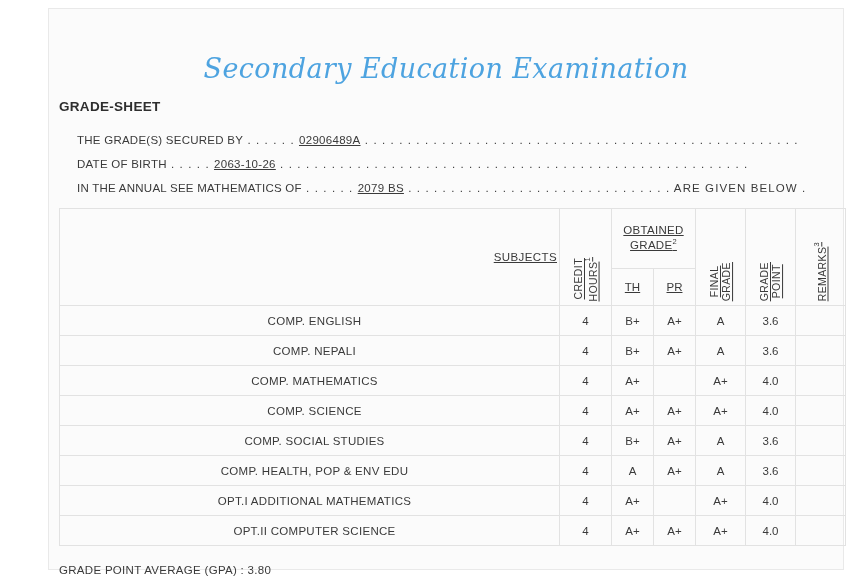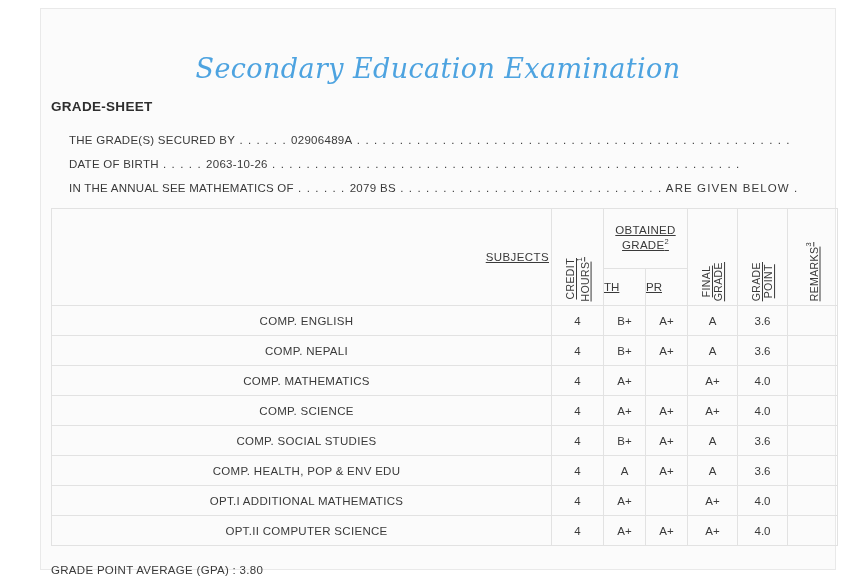--- a/index.html
+++ b/index.html
@@ -9,21 +9,21 @@
   body {
     width: 859px;
     height: 578px;
     background: #ffffff;
     font-family: "Liberation Sans", sans-serif;
     color: #333333;
     overflow: hidden;
   }
   .page {
     position: absolute;
-    left: 40px;
+    left: 48px;
     top: 8px;
     width: 796px;
     height: 562px;
     background: #fbfbfb;
     border: 1px solid #e9e9e9;
     box-sizing: border-box;
   }
   .inner {
     padding: 0 10px;
   }
@@ -52,20 +52,21 @@
   .line {
     font-size: 11.5px;
     letter-spacing: 0.25px;
     color: #3a3a3a;
     margin-bottom: 12px;
     white-space: nowrap;
     overflow: hidden;
   }
   .line .val {
     letter-spacing: 0.3px;
+    text-decoration: underline;
   }
   .line .dots {
     letter-spacing: 1.1px;
   }
   table.grades {
     width: 100%;
     border-collapse: collapse;
     margin-top: 14px;
     table-layout: fixed;
   }
@@ -101,21 +102,21 @@
   .obt-head {
     text-align: center;
     font-size: 10.5px;
     padding: 2px 0 4px 0;
     line-height: 1.25;
     letter-spacing: 0.3px;
     vertical-align: middle;
     height: 46px;
   }
   .sub-head {
-    text-align: left;
+    text-align: center;
     font-size: 11px;
     height: 28px;
     padding: 2px 0;
     vertical-align: middle;
   }
   tbody td {
     height: 29px;
     padding: 0 2px;
     text-align: center;
   }

